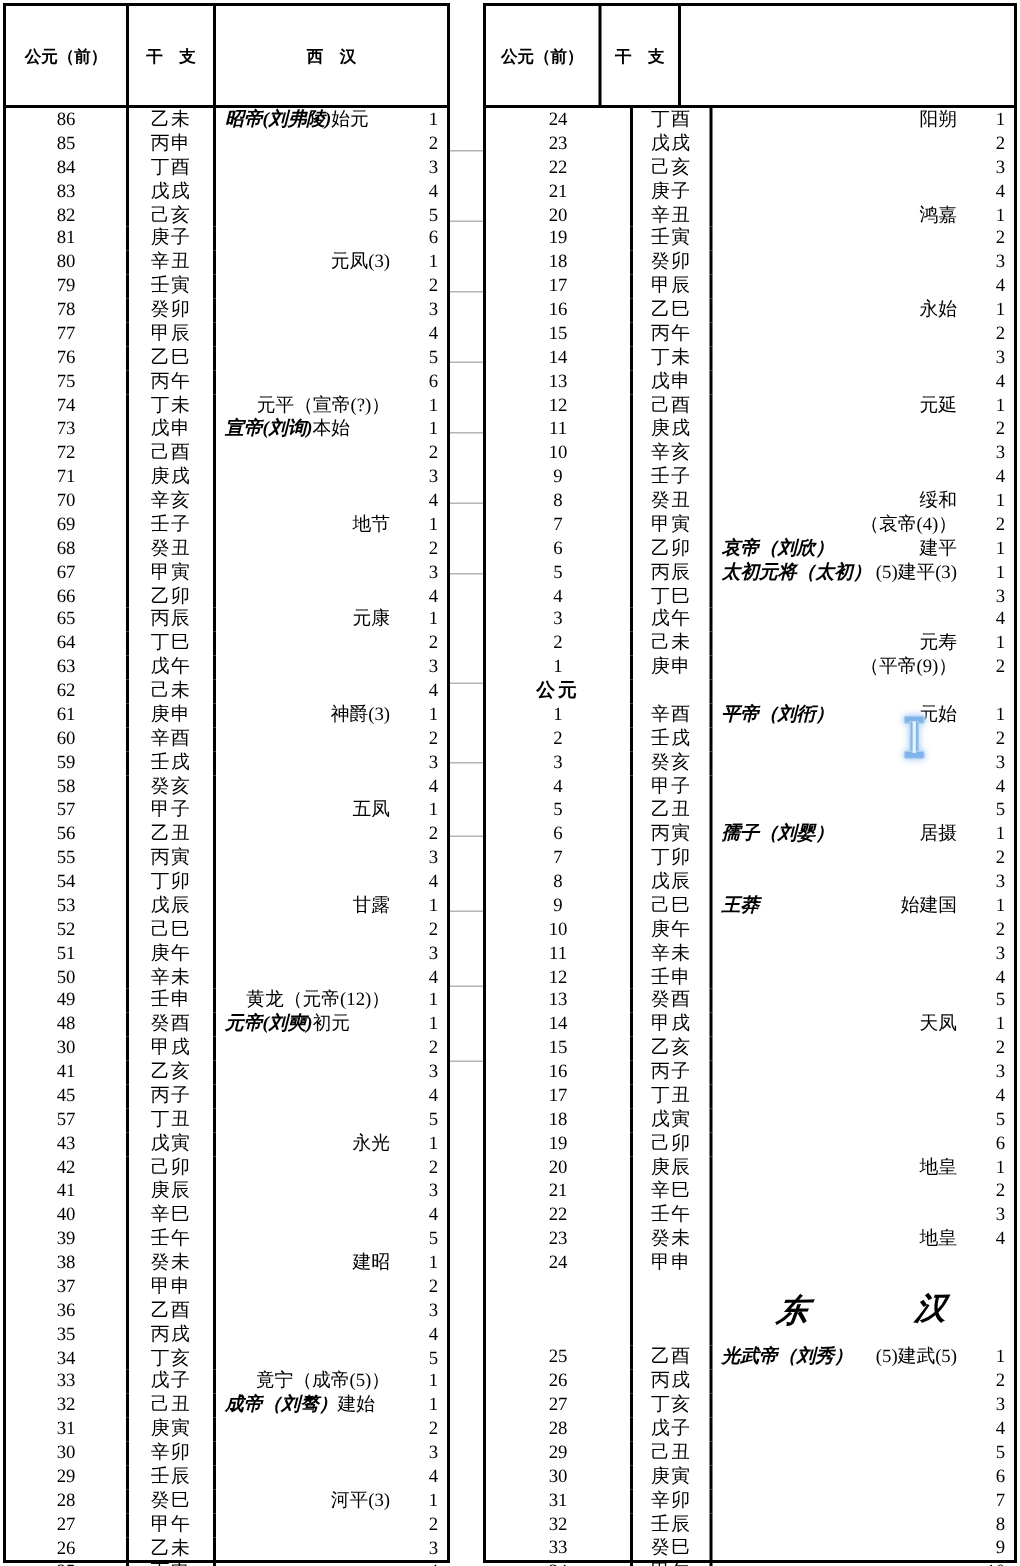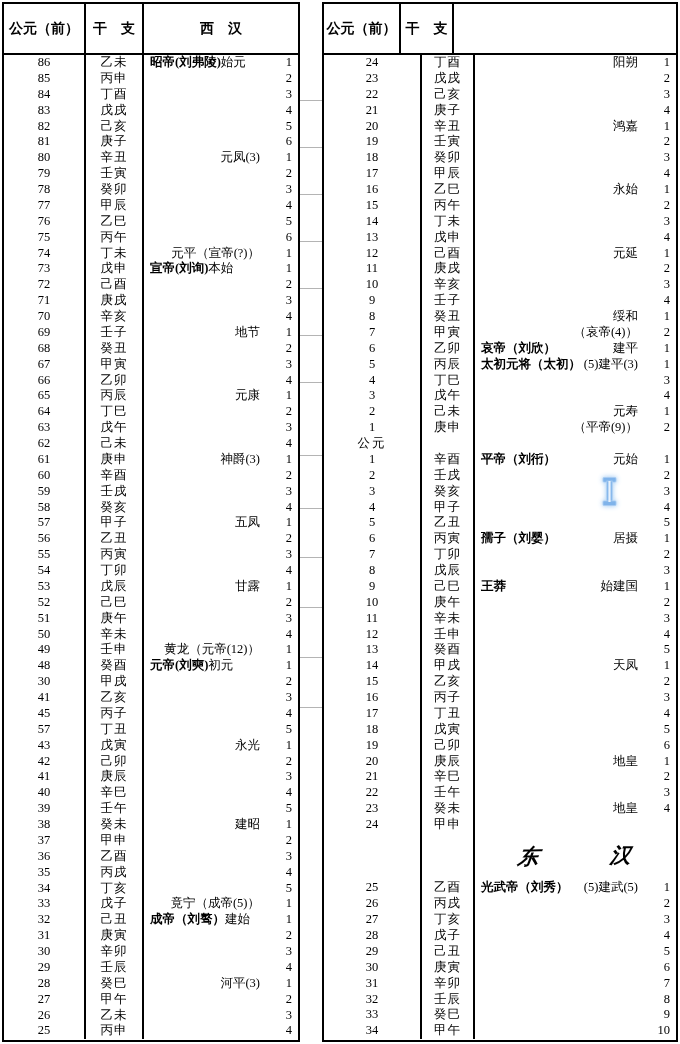--- a/index.html
+++ b/index.html
@@ -3,40 +3,40 @@
 <meta charset="utf-8">
 <style>
   * { box-sizing: border-box; margin: 0; padding: 0; }
   html,body { width: 680px; height: 1044px; background: #ffffff; overflow: hidden; }
   body { position: relative; font-family: "Liberation Serif", "DejaVu Serif", serif; color: #000; font-size: 12.5px; }
 
   .tbl { position: absolute; top: 2px; height: 1040px; border: 2px solid #000; background: #fff; }
   .tbl.left  { left: 2px;   width: 298px; }
   .tbl.right { left: 322px; width: 356px; }
 
-  .thead { height: 51px; border-bottom: 2px solid #000; display: flex; font-weight: bold; font-size: 14px; }
+  .thead { height: 68px; border-bottom: 2px solid #000; display: flex; font-weight: bold; font-size: 11px; }
   .thead .hc { display: flex; align-items: center; justify-content: center; white-space: nowrap; }
   .bl .w1 { width: 82px; }  .bl .w2 { width: 58px; }  .bl .w3 { flex: 1; text-align: center; }
   .br .w1 { width: 77px; }  .br .w2 { width: 53px; }  .br .w3 { flex: 1; }
   .thead .w1, .thead .w2 { border-right: 2px solid #000; }
 
   .tbody { width: 100%; }
   .row { display: flex; height: 15.887px; line-height: 15.6px; }
   .row .c1 { text-align: center; border-right: 2px solid #000; }
   .row .c2 { text-align: center; border-right: 2px solid #000; white-space: nowrap; letter-spacing: 1px; }
   .row .c3 { flex: 1; display: flex; padding: 0 6px 0 6px; white-space: nowrap; overflow: hidden; }
   .bl .row .c1 { width: 82px; } .bl .row .c2 { width: 58px; }
   .br .row .c1 { width: 98px; } .br .row .c2 { width: 53px; }
 
-  .ruler { font-weight: bold; }
+  .ruler { font-weight: bold; font-style: italic; }
   .spacer { flex: 1 1 auto; }
   .era { margin-right: 10px; }
   .num { width: 22px; text-align: right; }
 
-  .marker { font-weight: normal; letter-spacing: 2px; }
+  .marker { font-weight: bold; letter-spacing: 2px; }
   .row.divider { height: 47.6px; }
   .divlabel { align-items: center; justify-content: center; }
   .donghan { font-style: italic; font-size: 21px; font-weight: bold; transform: skewX(-8deg) rotate(-1deg); letter-spacing: 2px; }
 
   .gap { position: absolute; left: 300px; top: 0; width: 22px; height: 1044px; }
   .tie { position: absolute; left: 0; width: 22px; height: 1px; background: #b4b4b4; }
 
   .ibeam { position: absolute; left: 601px; top: 476px; width: 17px; height: 31px;
            filter: drop-shadow(0 0 2.5px #bcd9f6) drop-shadow(0 0 1px #cfe5fa); }
 </style>

